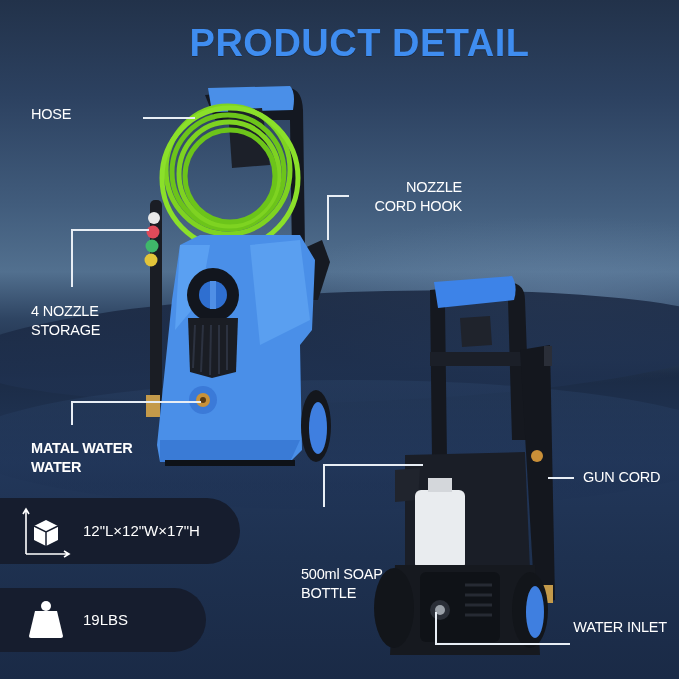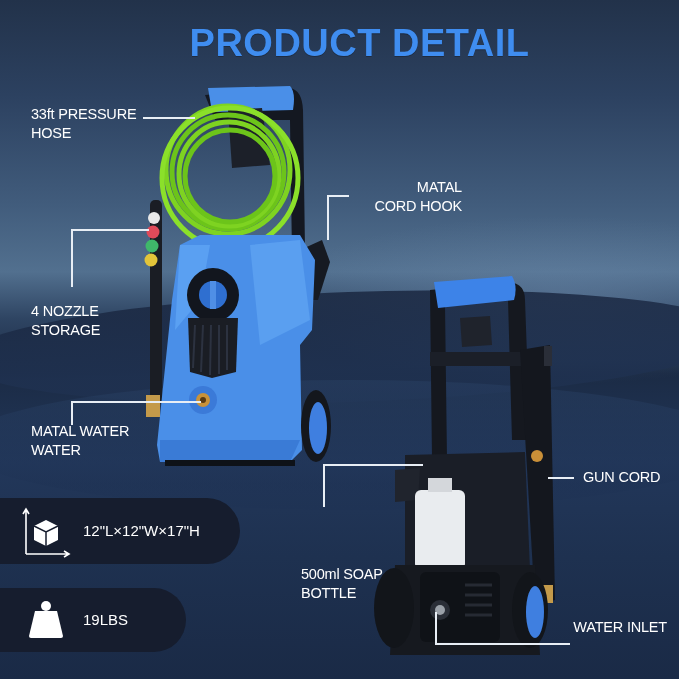--- a/index.html
+++ b/index.html
@@ -128,35 +128,34 @@
 
   <div class="ln" style="left:323px;top:464px;width:100px;height:1.5px;"></div>
   <div class="ln" style="left:323px;top:464px;width:1.5px;height:43px;"></div>
 
   <div class="ln" style="left:548px;top:477px;width:26px;height:1.5px;"></div>
 
   <div class="ln" style="left:435px;top:643px;width:135px;height:1.5px;"></div>
   <div class="ln" style="left:435px;top:612px;width:1.5px;height:32px;"></div>
 
   <div class="lbl" style="left:31px;top:105px;">
-    <div>33ft PRESSURE</div>
     <div>HOSE</div>
   </div>
 
   <div class="lbl right" style="left:340px;top:178px;width:122px;">
-    <div>MATAL</div>
+    <div>NOZZLE</div>
     <div>CORD HOOK</div>
   </div>
 
   <div class="lbl" style="left:31px;top:302px;">
     <div>4 NOZZLE</div>
     <div>STORAGE</div>
   </div>
 
-  <div class="lbl" style="left:31px;top:422px;">
+  <div class="lbl" style="left:31px;top:439px;font-weight:bold;">
     <div>MATAL WATER</div>
     <div>WATER</div>
   </div>
 
   <div class="lbl" style="left:301px;top:517px;margin-top:48px;">
     <div>500ml SOAP</div>
     <div>BOTTLE</div>
   </div>
 
   <div class="lbl" style="left:583px;top:468px;">
@@ -170,20 +169,20 @@
   <div class="pill" style="top:498px;width:240px;height:66px;">
     <svg width="50" height="50" style="left:22px;top:8px;">
       <path d="M4 48 L4 4 M1 8 L4 3 L7 8" stroke="#fff" stroke-width="1.6" fill="none"></path>
       <path d="M4 48 L46 48 M42 45 L47 48 L42 51" stroke="#fff" stroke-width="1.6" fill="none"></path>
       <path d="M24 14 L36 20 L36 34 L24 40 L12 34 L12 20 Z" fill="#fff"></path>
       <path d="M12 20 L24 26 L36 20 M24 26 L24 40" stroke="#161d2e" stroke-width="1.5" fill="none"></path>
     </svg>
     <div class="txt" style="left:83px;top:24px;">12"L×12"W×17"H</div>
   </div>
 
-  <div class="pill" style="top:588px;width:186px;height:64px;">
+  <div class="pill" style="top:588px;width:186px;height:64px;padding-left:20px;">
     <svg width="40" height="40" style="left:26px;top:12px;">
       <circle cx="20" cy="6" r="5" fill="#fff"></circle>
       <path d="M9 11 L31 11 L37 36 Q37 38 35 38 L5 38 Q3 38 3 36 Z" fill="#fff"></path>
     </svg>
     <div class="txt" style="left:83px;top:23px;">19LBS</div>
   </div>
 </div>
 
 </body></html>

